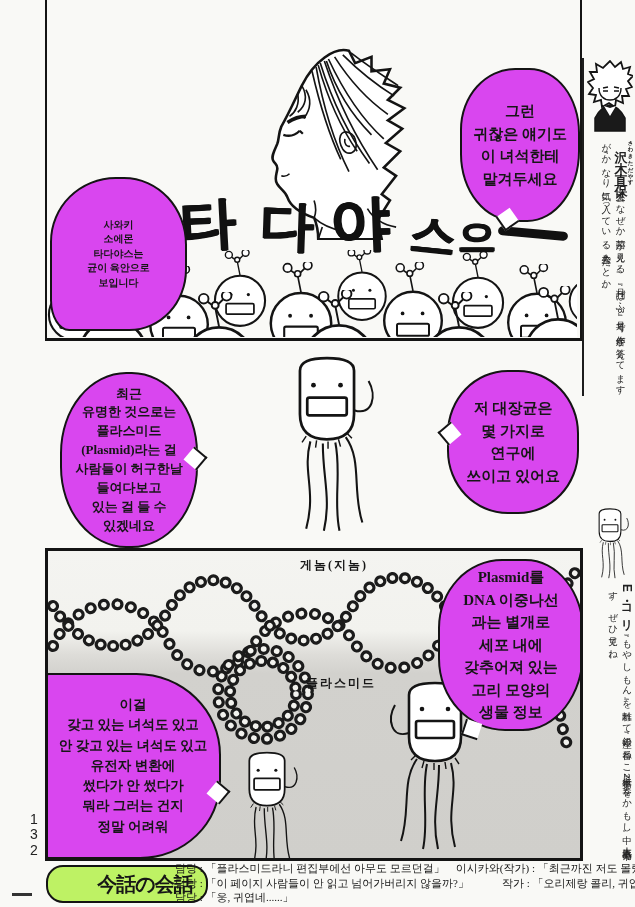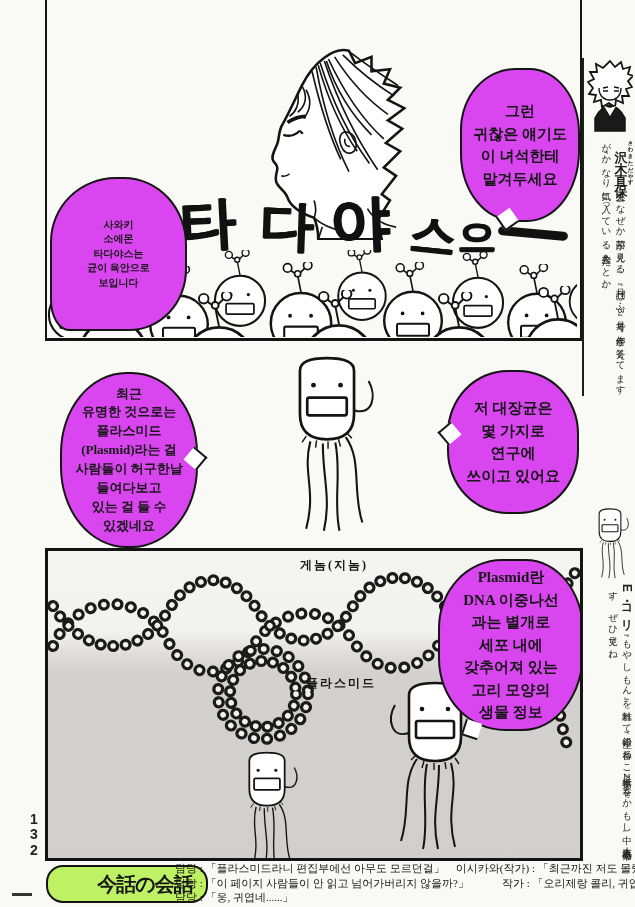--- a/index.html
+++ b/index.html
@@ -51,21 +51,21 @@
         line-height:1.2;white-space:pre-line;z-index:7;}
   
   .dna-o{fill:none;stroke:#1b1b1b;stroke-width:12;stroke-linecap:round;}
   .dna-i{fill:none;stroke:#f2f2ee;stroke-width:5.5;stroke-linecap:round;}
   
   #footer-box{left:46px;top:865px;width:122px;height:34px;border:2.5px solid #141414;border-radius:17px;
               display:flex;align-items:center;justify-content:center;font-family:"Liberation Sans",sans-serif;
               font-weight:900;font-size:20px;letter-spacing:-1px;background:#bef264;padding-left:36px;}
   #footer-lines{left:175px;top:861px;width:458px;font-size:11px;line-height:1.32;}
   #footer-lines div{white-space:nowrap;}
-  #page-number{left:30px;top:812px;width:13px;font-family:"Liberation Sans",sans-serif;font-weight:700;
+  #page-number{left:30px;top:812px;width:13px;font-family:"Liberation Sans",sans-serif;font-weight:400;
                font-size:14px;line-height:1.1;word-break:break-all;color:#222;}
   #corner-dash{left:12px;top:893px;width:20px;height:2.5px;background:#333;}
   svg{display:block;}
 </style>
 </head>
 <body>
 
 <div id="page">
 
   <svg width="0" height="0" style="position:absolute">
@@ -239,29 +239,39 @@
     <span class="hand-label" style="left:258px;top:124px">플라스미드</span>
 
     <svg class="abs" style="left:185px;top:200px;z-index:3" width="68" height="116" viewBox="0 0 100 170">
       <use href="#sym-ecoli" x="0" y="0" width="100" height="170"></use>
     </svg>
     <svg class="abs" style="left:337px;top:130px;z-index:3" width="100" height="170" viewBox="0 0 100 170">
       <use href="#sym-ecoli" x="0" y="0" width="100" height="170" transform="translate(100,0) scale(-1,1)"></use>
     </svg>
 
     <div class="bubble" id="bubble-br">
-      <span>Plasmid란
+      <span>Plasmid를
 DNA 이중나선
 과는 별개로
 세포 내에
 갖추어져 있는
 고리 모양의
 생물 정보</span>
       <i class="tail"></i>
     </div>
+    <div class="bubble" id="bubble-bl">
+      <span>이걸
+갖고 있는 녀석도 있고
+안 갖고 있는 녀석도 있고
+유전자 변환에
+썼다가 안 썼다가
+뭐라 그러는 건지
+정말 어려워</span>
+      <i class="tail"></i>
+    </div>
 
   </div>
 
   <div class="abs" id="footer-box">
     <span>今話の会話</span>
   </div>
   <div class="abs" id="footer-lines">
     <div>담당 : 「플라스미드라니 편집부에선 아무도 모르던걸」　이시카와(작가) : 「최근까진 저도 몰랐어요」</div>
     <div>담당 : 「이 페이지 사람들이 안 읽고 넘어가버리지 않을까?」　　　작가 : 「오리제랑 콜리, 귀엽죠?」</div>
     <div>담당 : 「웅, 귀엽네......」</div>

